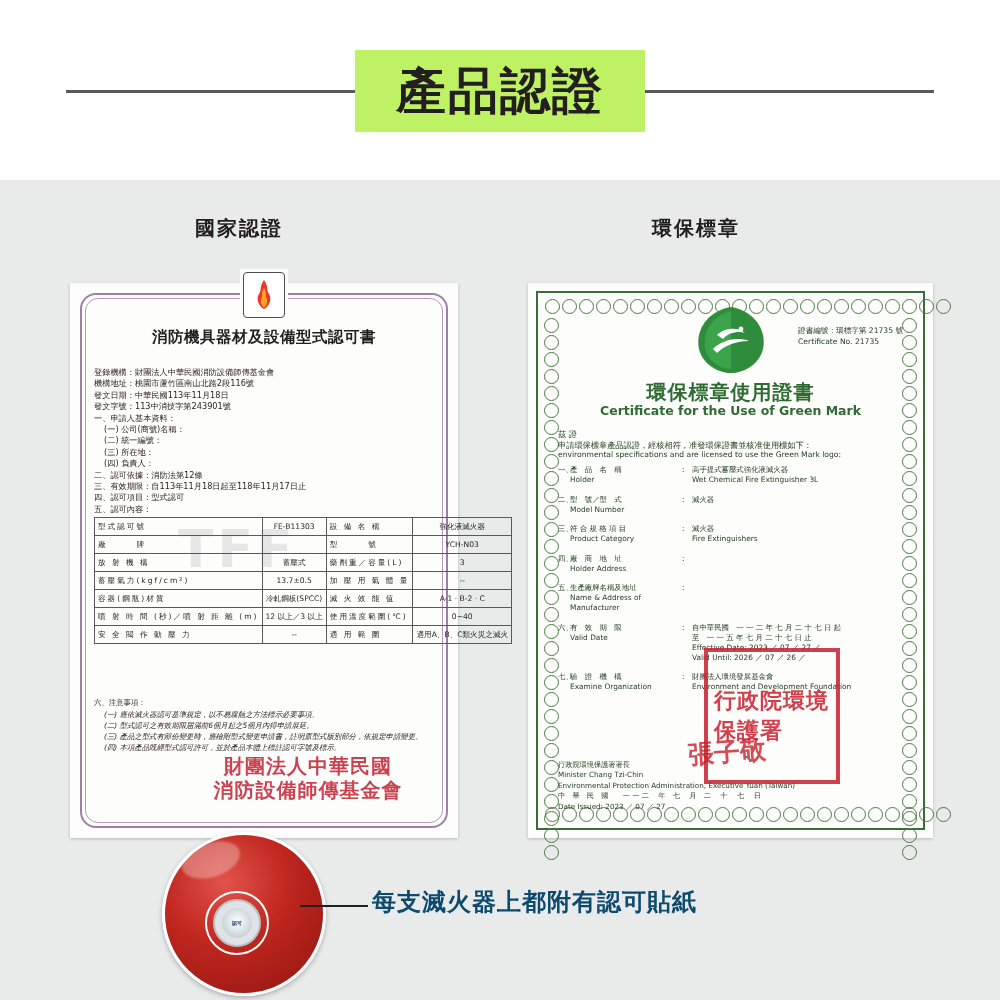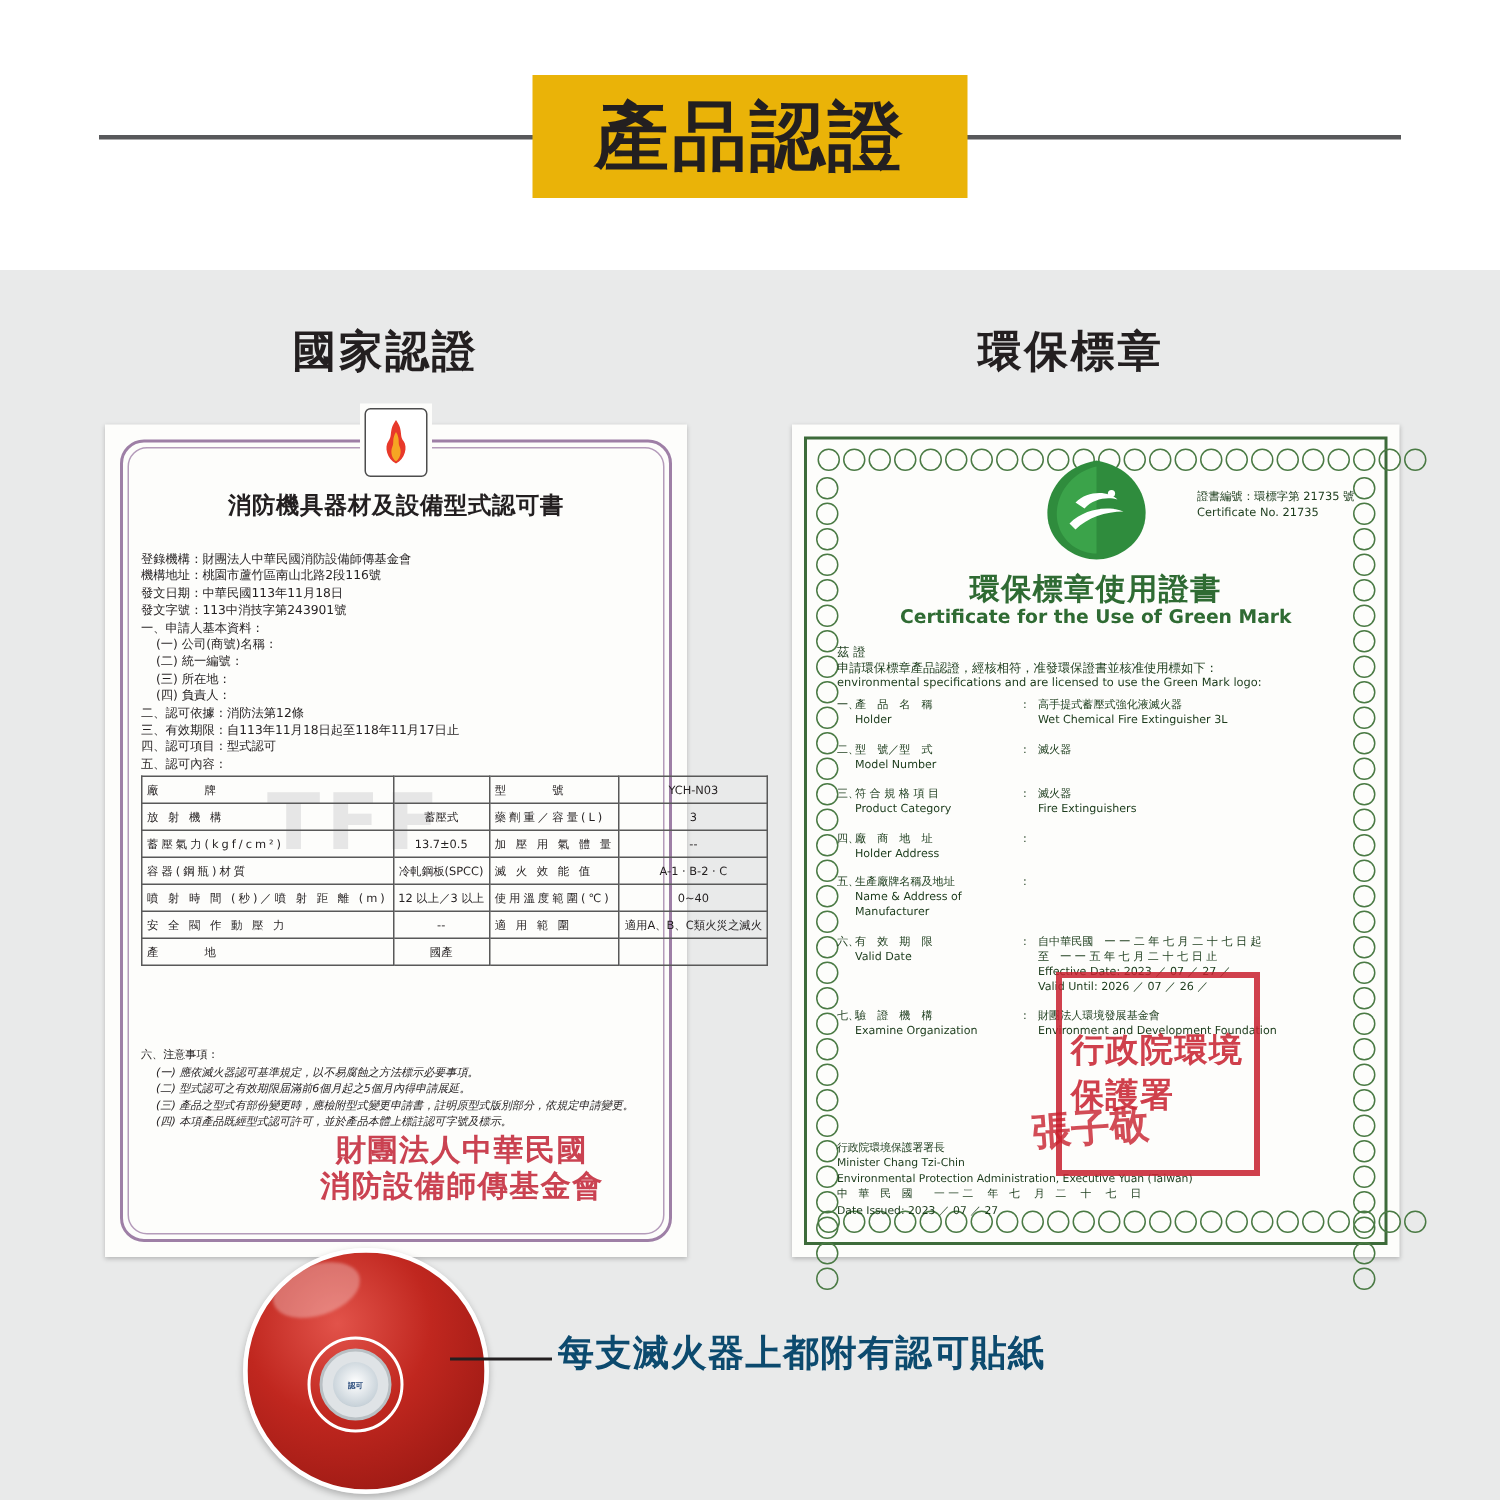--- a/index.html
+++ b/index.html
@@ -10,40 +10,40 @@
     overflow:hidden;
     position:relative;
   }
   
   .top-band {
     position:absolute; left:0; top:0; width:1000px; height:180px;
     background:#ffffff;
   }
   .title-box {
     position:absolute; left:355px; top:50px; width:290px; height:82px;
-    background:#eab308;
+    background:#bef264;
     display:flex; align-items:center; justify-content:center;
   }
   .title-box .t {
     font-family:"DejaVu Sans", sans-serif;
     font-size:50px; font-weight:bold; color:#231f20; letter-spacing:2px;
   }
   .rule-left, .rule-right {
     position:absolute; top:90px; height:3px; background:#58595b;
   }
   .rule-left { left:66px; width:292px; }
   .rule-right { left:642px; width:292px; }
 
   
   .gray-area {
     position:absolute; left:0; top:180px; width:1000px; height:820px;
     background:#e9eaea;
   }
   .col-head {
-    position:absolute; font-size:29px; font-weight:bold; color:#231f20;
+    position:absolute; font-size:20px; font-weight:bold; color:#231f20;
     letter-spacing:2px;
   }
   .col-head.left { left:195px; top:215px; }
   .col-head.right { left:652px; top:215px; }
 
   
   .cert {
     position:absolute; background:#fdfdfb;
     box-shadow:0 1px 3px rgba(0,0,0,.22);
   }
@@ -259,20 +259,26 @@
     <div class="ind1">(三) 所在地：</div>
     <div class="ind1">(四) 負責人：</div>
     <div>二、認可依據：消防法第12條</div>
     <div>三、有效期限：自113年11月18日起至118年11月17日止</div>
     <div>四、認可項目：型式認可</div>
     <div>五、認可內容：</div>
   </div>
 
   <table class="spec">
     <tbody>
+        <tr>
+      <td class="lbl">型式認可號</td>
+      <td class="val">FE-B11303</td>
+      <td class="lbl2">設 備 名 稱</td>
+      <td class="val2">強化液滅火器</td>
+    </tr>
     <tr>
       <td class="lbl">廠　　　牌</td>
       <td class="val"></td>
       <td class="lbl2">型　　　號</td>
       <td class="val2">YCH-N03</td>
     </tr>
     <tr>
       <td class="lbl">放 射 機 構</td>
       <td class="val">蓄壓式</td>
       <td class="lbl2">藥劑重／容量(L)</td>
@@ -294,26 +300,20 @@
       <td class="lbl">噴 射 時 間 (秒)／噴 射 距 離 (m)</td>
       <td class="val">12 以上／3 以上</td>
       <td class="lbl2">使用溫度範圍(℃)</td>
       <td class="val2">0~40</td>
     </tr>
     <tr>
       <td class="lbl">安 全 閥 作 動 壓 力</td>
       <td class="val">--</td>
       <td class="lbl2">適 用 範 圍</td>
       <td class="val2">適用A、B、C類火災之滅火</td>
-    </tr>
-    <tr>
-      <td class="lbl">產　　　地</td>
-      <td class="val">國產</td>
-      <td class="lbl2"></td>
-      <td class="val2"></td>
     </tr>
   </tbody>
     </table>
 
   <div class="notes">
     <div class="h">六、注意事項：</div>
     <div class="li">(一) 應依滅火器認可基準規定，以不易腐蝕之方法標示必要事項。</div>
     <div class="li">(二) 型式認可之有效期限届滿前6個月起之5個月內得申請展延。</div>
     <div class="li">(三) 產品之型式有部份變更時，應檢附型式變更申請書，註明原型式版別部分，依規定申請變更。</div>
     <div class="li">(四) 本項產品既經型式認可許可，並於產品本體上標註認可字號及標示。</div>

